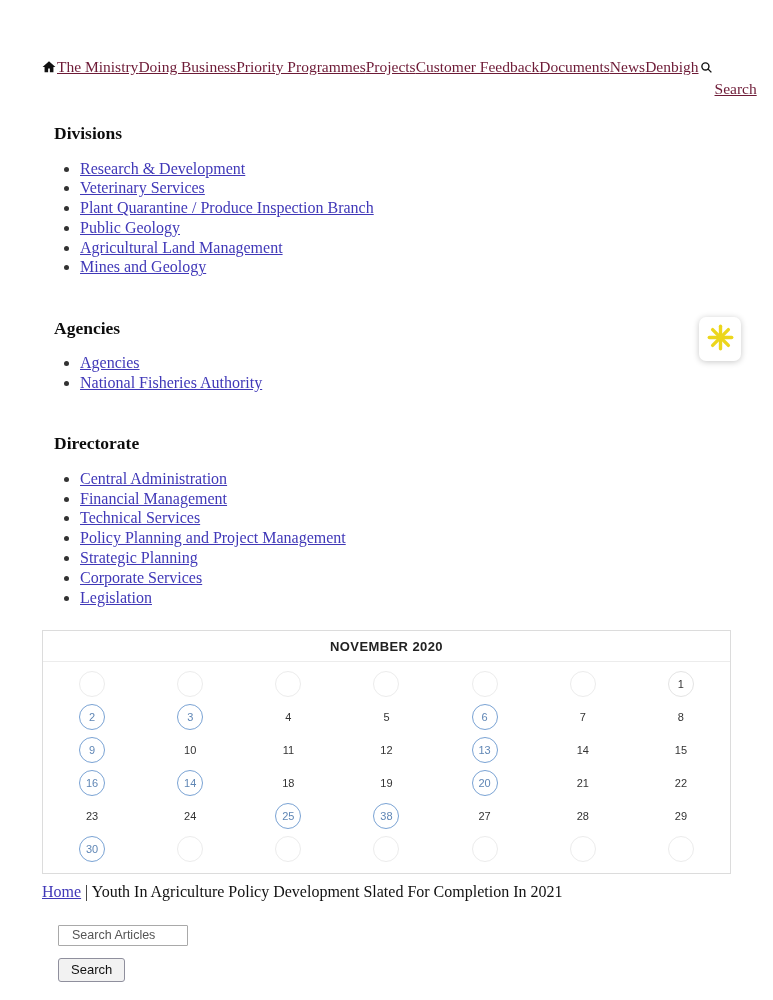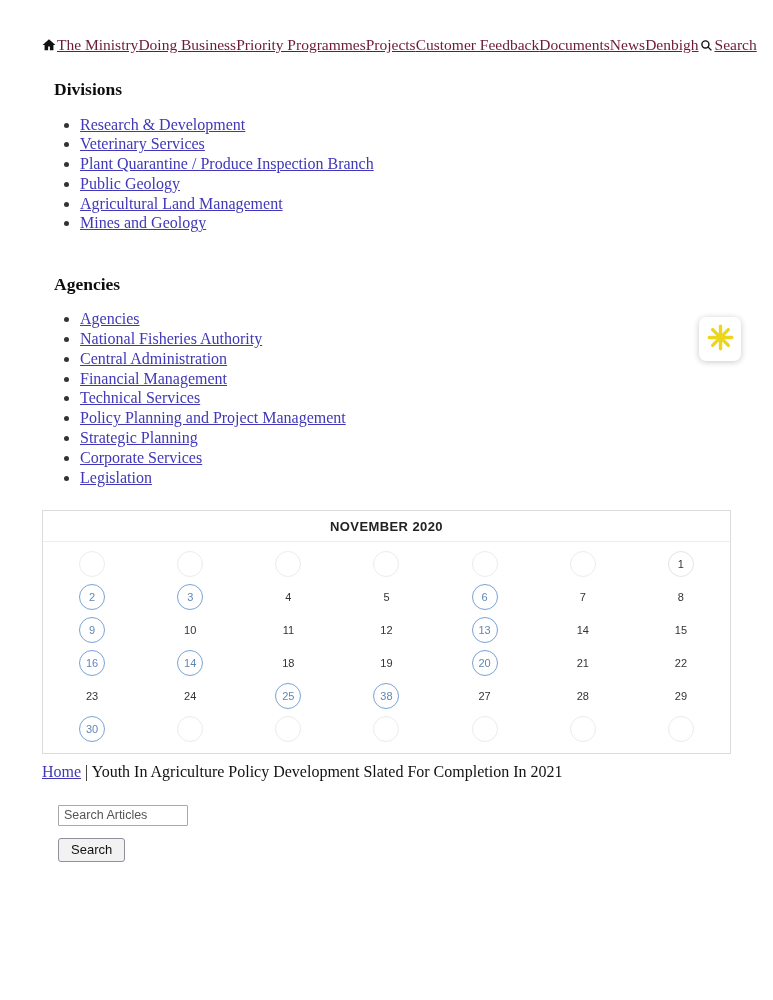--- a/index.html
+++ b/index.html
@@ -8,21 +8,21 @@
     width:773px; height:1000px; position:relative; overflow:hidden;
     font-family:"Liberation Serif", serif; color:#111;
   }
   .page { padding:0 42px; }
 
   
   .top-nav {
     margin-top:36px; font-size:15.5px; white-space:nowrap;
     display:flex; align-items:center;
   }
-  .top-nav a { color:var(--nav-link,#6d1a36); text-decoration:underline; }
+  .top-nav a { color:var(--nav-link,#6d1a36); text-decoration:underline;margin-top:44px; }
   #nav-links { display:inline; }
   .home-icon { display:inline-flex; margin-right:1px; }
   .home-icon svg { width:14px; height:14px; fill:#111; }
   .search-icon { display:inline-flex; margin:0 2px 0 1px; }
   .search-icon svg { width:13px; height:13px; stroke:#111; fill:none; stroke-width:2.6; }
 
   
   h2.section-title { font-size:17.5px; font-weight:bold; color:#0d0d0d; margin:40px 12px 15px; }
   h2.first { margin-top:25px; }
   ul.link-list { margin-left:38px; }
@@ -58,21 +58,21 @@
   .circle.gray  { border-color:#e4e4e4; }
   .circle.blue  { border-color:var(--event-ring,#7aa3d4); color:#5f86b5; }
 
   
   .breadcrumb { margin-top:9px; font-size:16px; color:#111; }
   .breadcrumb a { color:var(--section-link,#4038b8); text-decoration:underline; }
 
   
   .article-search { margin:24px 0 0 16px; font-family:"Liberation Sans", sans-serif; }
   .article-search input {
-    width:130px; height:21px; padding:2px 5px; font-size:12.5px;
+    width:130px; height:21px; padding:2px 13px; font-size:12.5px;
     border:1px solid #a9a9a9; border-radius:1px;
     font-family:"Liberation Sans", sans-serif; color:#222;
   }
   .article-search input::placeholder { color:#555; }
   .article-search button {
     display:block; margin-top:12px; padding:3px 12px 4px; font-size:13px;
     font-family:"Liberation Sans", sans-serif; color:#111;
     background:#f2f2f2; border:1px solid #8f8f9d; border-radius:3px; cursor:pointer;
   }
 
@@ -119,20 +119,21 @@
 
   <section>
     <h2 class="section-title">Agencies</h2>
     <ul class="link-list">
         <li><a href="#">Agencies</a></li>
         <li><a href="#">National Fisheries Authority</a></li>
       </ul>
   </section>
 
   <section>
+    <h2 class="section-title">Directorate</h2>
     <ul class="link-list">
         <li><a href="#">Central Administration</a></li>
         <li><a href="#">Financial Management</a></li>
         <li><a href="#">Technical Services</a></li>
         <li><a href="#">Policy Planning and Project Management</a></li>
         <li><a href="#">Strategic Planning</a></li>
         <li><a href="#">Corporate Services</a></li>
         <li><a href="#">Legislation</a></li>
       </ul>
   </section>

